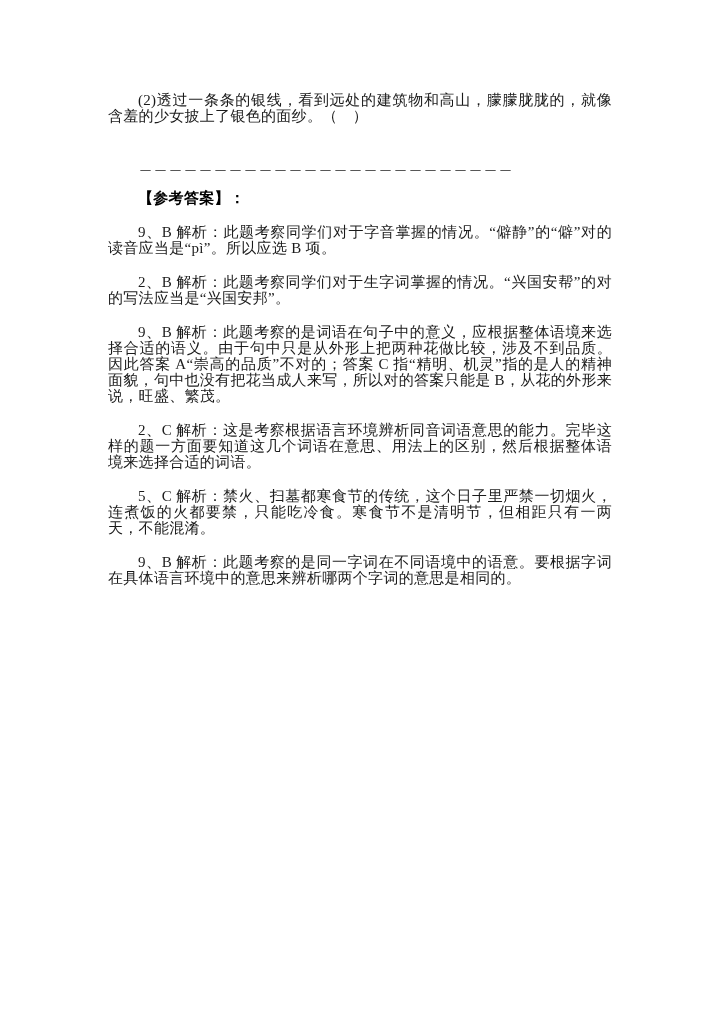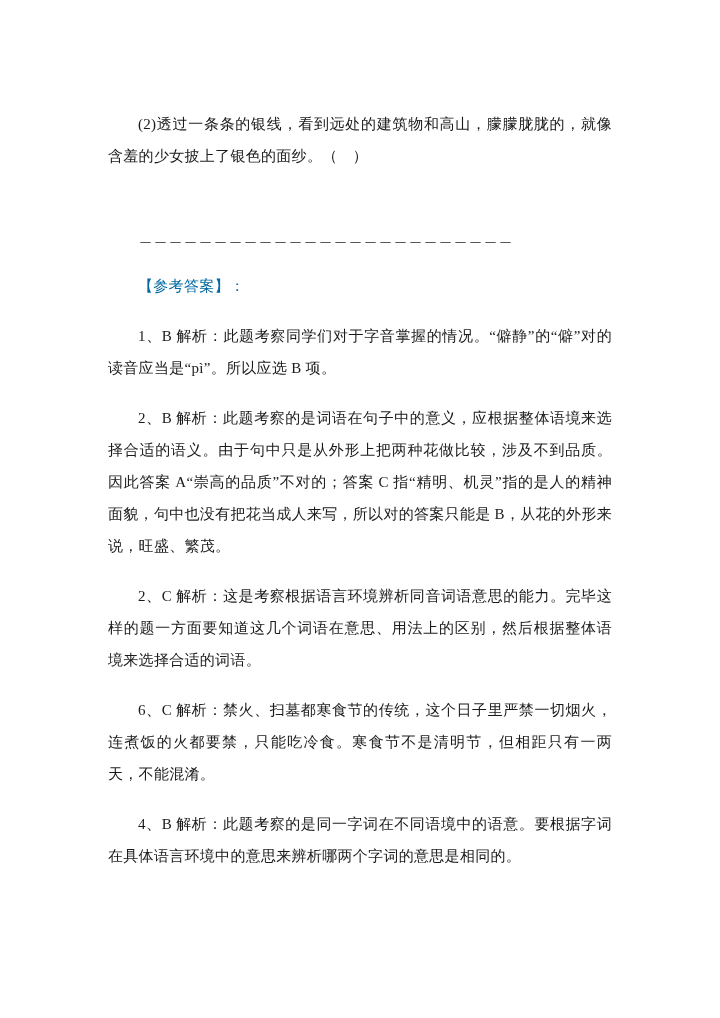--- a/index.html
+++ b/index.html
@@ -17,59 +17,60 @@
   .page {
     box-sizing: border-box;
     width: 720px;
     height: 1018px;
     padding: 92px 108px 40px 108px;
     background: #ffffff;
     overflow: hidden;
   }
   .para {
     font-size: 15px;
-    line-height: 32px;
-    margin: 16px 0 18px 0;
+    line-height: 16px;
+    margin: 0 0 18px 0;
     text-indent: 2em;
     text-align: justify;
     letter-spacing: 0.3px;
     word-break: break-all;
   }
   .para.blank-line {
     letter-spacing: 0;
     white-space: nowrap;
     overflow: hidden;
   }
   .para.answers-header {
-    color: #0369a1;
-    font-weight: normal;
+    color: #000000;
+    font-weight: bold;
   }
   .spacer-after-q4 {
     height: 14px;
   }
 </style>
 </head>
 <body>
 
 <div class="page">
 
   <p class="para">(2)透过一条条的银线，看到远处的建筑物和高山，朦朦胧胧的，就像含羞的少女披上了银色的面纱。（　）</p>
 
 
   <div class="spacer-after-q4"></div>
 
   <p class="para blank-line">＿＿＿＿＿＿＿＿＿＿＿＿＿＿＿＿＿＿＿＿＿＿＿＿＿</p>
 
   <p class="para answers-header">【参考答案】：</p>
 
-  <p class="para">1、B 解析：此题考察同学们对于字音掌握的情况。“僻静”的“僻”对的读音应当是“pì”。所以应选 B 项。</p>
+  <p class="para">9、B 解析：此题考察同学们对于字音掌握的情况。“僻静”的“僻”对的读音应当是“pì”。所以应选 B 项。</p>
 
+  <p class="para">2、B 解析：此题考察同学们对于生字词掌握的情况。“兴国安帮”的对的写法应当是“兴国安邦”。</p>
 
-  <p class="para">2、B 解析：此题考察的是词语在句子中的意义，应根据整体语境来选择合适的语义。由于句中只是从外形上把两种花做比较，涉及不到品质。因此答案 A“崇高的品质”不对的；答案 C 指“精明、机灵”指的是人的精神面貌，句中也没有把花当成人来写，所以对的答案只能是 B，从花的外形来说，旺盛、繁茂。</p>
+  <p class="para">9、B 解析：此题考察的是词语在句子中的意义，应根据整体语境来选择合适的语义。由于句中只是从外形上把两种花做比较，涉及不到品质。因此答案 A“崇高的品质”不对的；答案 C 指“精明、机灵”指的是人的精神面貌，句中也没有把花当成人来写，所以对的答案只能是 B，从花的外形来说，旺盛、繁茂。</p>
 
   <p class="para">2、C 解析：这是考察根据语言环境辨析同音词语意思的能力。完毕这样的题一方面要知道这几个词语在意思、用法上的区别，然后根据整体语境来选择合适的词语。</p>
 
-  <p class="para">6、C 解析：禁火、扫墓都寒食节的传统，这个日子里严禁一切烟火，连煮饭的火都要禁，只能吃冷食。寒食节不是清明节，但相距只有一两天，不能混淆。</p>
+  <p class="para">5、C 解析：禁火、扫墓都寒食节的传统，这个日子里严禁一切烟火，连煮饭的火都要禁，只能吃冷食。寒食节不是清明节，但相距只有一两天，不能混淆。</p>
 
-  <p class="para">4、B 解析：此题考察的是同一字词在不同语境中的语意。要根据字词在具体语言环境中的意思来辨析哪两个字词的意思是相同的。</p>
+  <p class="para">9、B 解析：此题考察的是同一字词在不同语境中的语意。要根据字词在具体语言环境中的意思来辨析哪两个字词的意思是相同的。</p>
 
 
 </div>
 
 </body></html>

